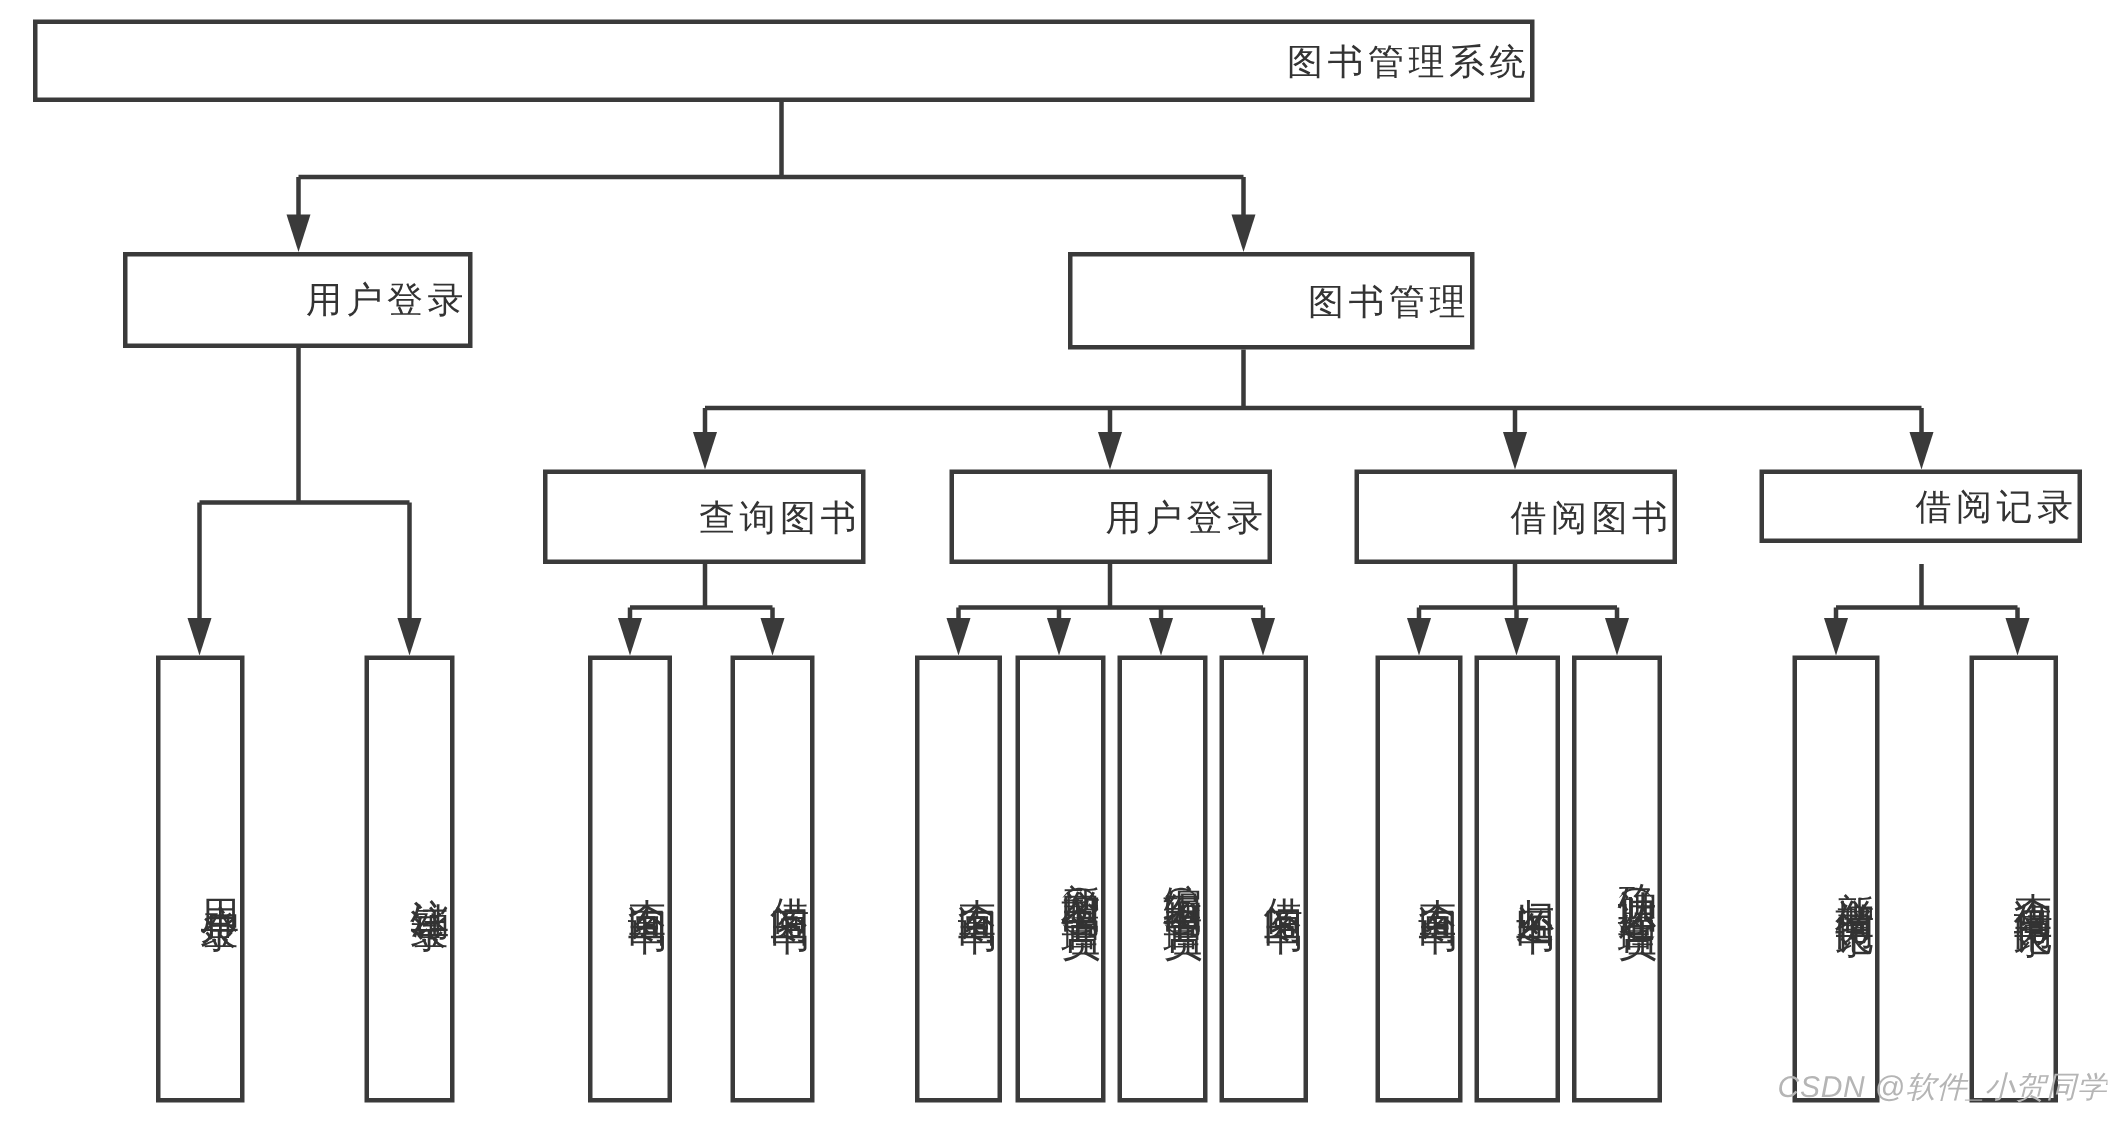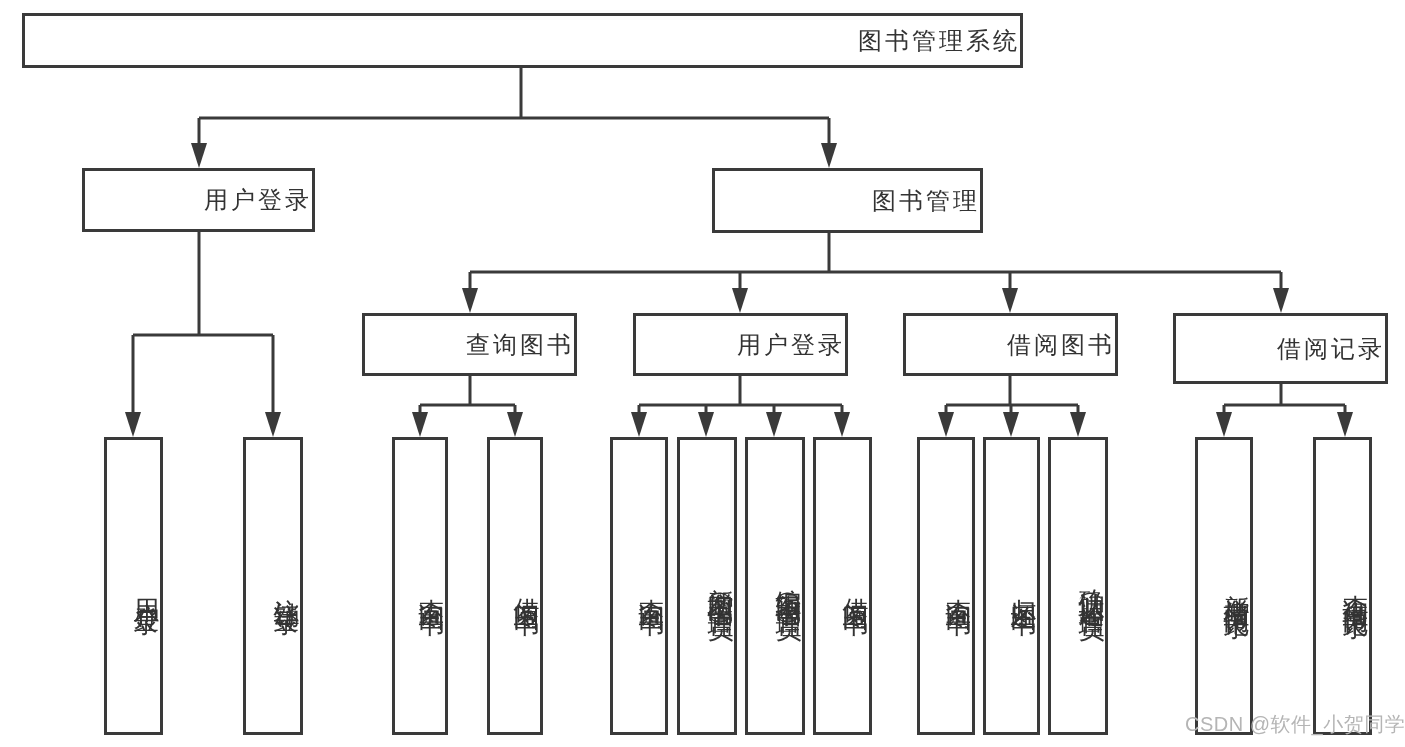--- a/index.html
+++ b/index.html
@@ -66,20 +66,21 @@
   }
   .watermark{
     position:absolute;
     left:1185px;
     top:711px;
     font-size:20px;
     letter-spacing:0.5px;
     color:var(--watermark);
     z-index:5;
     white-space:nowrap;
+    font-style:italic;
   }
 </style>
 </head>
 <body>
 
 <div class="canvas">
 
   <svg class="connector-layer" width="1405" height="747" viewBox="0 0 1405 747">
 
     <path class="connector" d="
@@ -134,21 +135,21 @@
 
   <div class="hbox" style="left:362px;top:313px;width:215px;height:63px">
     <span class="hlabel">查询图书</span>
   </div>
   <div class="hbox" style="left:633px;top:313px;width:215px;height:63px">
     <span class="hlabel">用户登录</span>
   </div>
   <div class="hbox" style="left:903px;top:313px;width:215px;height:63px">
     <span class="hlabel">借阅图书</span>
   </div>
-  <div class="hbox" style="left:1173px;top:313px;width:215px;height:71px">
+  <div class="hbox" style="left:1173px;top:313px;width:215px;height:49px">
     <span class="hlabel">借阅记录</span>
   </div>
 
   <div class="vbox" style="left:104px;width:59px">
     <span class="vlabel">用户登录</span>
   </div>
   <div class="vbox" style="left:243px;width:60px">
     <span class="vlabel">注销登录</span>
   </div>
 

